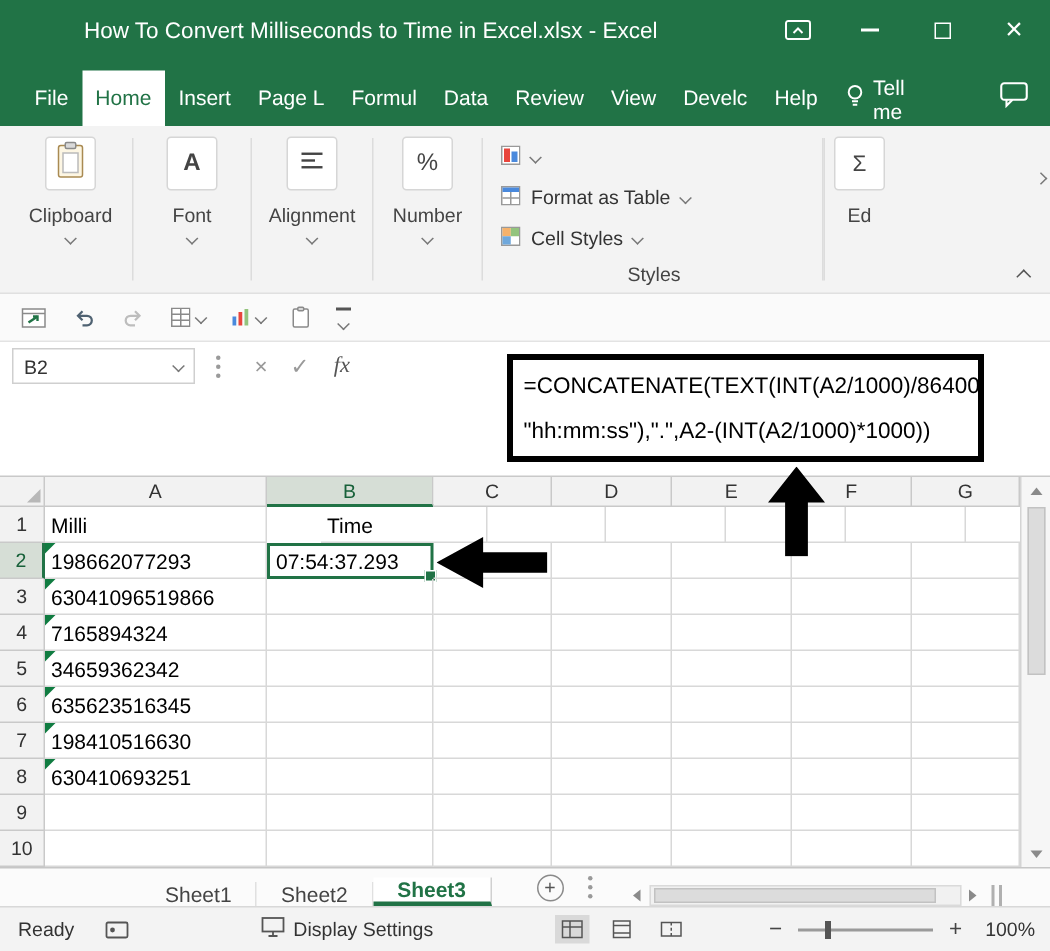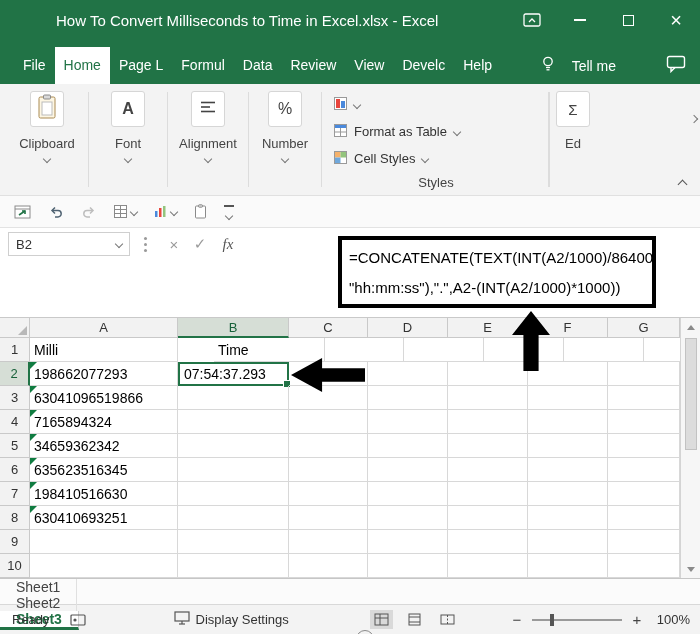--- a/index.html
+++ b/index.html
@@ -14,21 +14,21 @@
   .wicon{width:48px;height:100%;display:flex;align-items:center;justify-content:center;color:#fff;}
   .min-line{width:12px;height:2px;background:#fff;}
   .max-sq{width:11px;height:11px;border:1.5px solid #fff;}
   .close-x{font-size:20px;line-height:1;}
 
   
   .menubar{height:44px;background:#217346;display:flex;align-items:flex-end;color:#fff;}
   .mtab{height:37px;line-height:37px;padding:0 9px;font-size:14px;white-space:nowrap;}
   .mtab.first{margin-left:14px;}
   .mtab.active{background:#fff;color:#217346;}
-  .tellme{margin-left:auto;display:flex;align-items:center;height:37px;gap:16px;padding:0 8px;font-size:14px;}
+  .tellme{margin-left:auto;display:flex;align-items:center;height:37px;gap:4px;padding:0 8px;font-size:14px;}
   .comment-btn{display:flex;align-items:center;height:37px;padding:0 14px;margin-left:28px;}
 
   
   .ribbon{height:112px;background:#f3f3f3;border-bottom:1px solid #e0e0e0;display:flex;position:relative;padding-left:6px;}
   .rgroup{display:flex;flex-direction:column;align-items:center;padding-top:7px;flex-shrink:0;}
   .rg-iconbox{width:34px;height:36px;background:#fff;border:1px solid #d6d6d6;border-radius:3px;display:flex;align-items:center;justify-content:center;margin-bottom:9px;}
   .rg-label{font-size:13px;color:#444;margin-bottom:5px;white-space:nowrap;}
   .rsep{width:1px;background:#dcdcdc;margin:8px 0;flex-shrink:0;}
   .chev-d{width:6px;height:6px;border-right:1.3px solid #777;border-bottom:1.3px solid #777;transform:rotate(45deg);display:inline-block;}
   .chev-u{width:7px;height:7px;border-left:1.6px solid #555;border-top:1.6px solid #555;transform:rotate(45deg);display:inline-block;}
@@ -82,21 +82,21 @@
   .vscroll{position:absolute;right:0;top:0;width:20px;height:260px;background:#f6f6f6;border-left:1px solid #d4d4d4;display:flex;flex-direction:column;align-items:center;}
   .vs-btn{height:18px;width:100%;display:flex;align-items:center;justify-content:center;}
   .tri-u{border-left:4px solid transparent;border-right:4px solid transparent;border-bottom:5px solid #8a8a8a;}
   .tri-d{border-left:4px solid transparent;border-right:4px solid transparent;border-top:5px solid #8a8a8a;}
   .tri-l{border-top:4px solid transparent;border-bottom:4px solid transparent;border-right:5px solid #8a8a8a;}
   .tri-r{border-top:4px solid transparent;border-bottom:4px solid transparent;border-left:5px solid #8a8a8a;}
   .vs-thumb{width:12px;height:112px;background:#dcdcdc;border:1px solid #c2c2c2;margin-top:2px;}
   .vs-spacer{flex:1;}
 
   
-  .tabsbar{height:26px;background:#fbfbfb;border-top:1px solid #c6c6c6;display:flex;align-items:flex-start;font-size:14px;flex-direction:column;}
+  .tabsbar{height:26px;background:#fbfbfb;border-top:1px solid #c6c6c6;display:flex;align-items:flex-end;font-size:14px;}
   .tabs-left-pad{width:94px;flex-shrink:0;}
   .sheettab{padding:0 16px;display:flex;align-items:center;color:#444;border-right:1px solid #e0e0e0;}
   .sheettab.active{background:#fff;color:#217346;font-weight:bold;border-bottom:3px solid #217346;border-right:1px solid #d0d0d0;}
   .addsheet{align-self:center;width:18px;height:18px;border:1px solid #8a8a8a;border-radius:50%;color:#555;font-size:13px;line-height:16px;text-align:center;margin-left:30px;flex-shrink:0;}
   .tabs-dots{align-self:center;margin-left:16px;}
   .hscroll{display:flex;align-items:center;margin-left:8px;}
   .hs-btn{width:16px;height:100%;display:flex;align-items:center;justify-content:center;}
   .hs-track{width:208px;height:14px;background:#f1f1f1;border:1px solid #dadada;position:relative;}
   .hs-thumb{position:absolute;left:2px;top:1px;bottom:1px;width:188px;background:#dcdcdc;border:1px solid #c2c2c2;}
   .hs-grip{width:7px;height:14px;border-left:2px solid #b0b0b0;border-right:2px solid #b0b0b0;align-self:center;margin-left:4px;}
@@ -135,20 +135,21 @@
       <div class="wicon">
           <span class="max-sq"></span>
         </div>
       <div class="wicon close-x">×</div>
     </div>
   </div>
 
   <div class="menubar">
     <div class="mtab first">File</div>
     <div class="mtab active">Home</div>
+    <div class="mtab">Insert</div>
     <div class="mtab">Page L</div>
     <div class="mtab">Formul</div>
     <div class="mtab">Data</div>
     <div class="mtab">Review</div>
     <div class="mtab">View</div>
     <div class="mtab">Develc</div>
     <div class="mtab">Help</div>
     <div class="tellme">
       <span>
         <svg width="16" height="18" viewBox="0 0 16 18">

